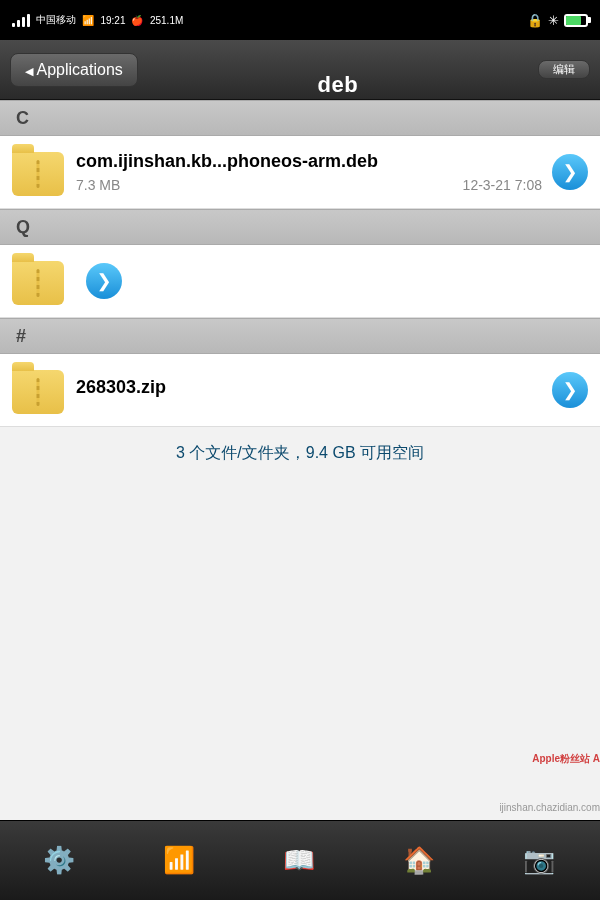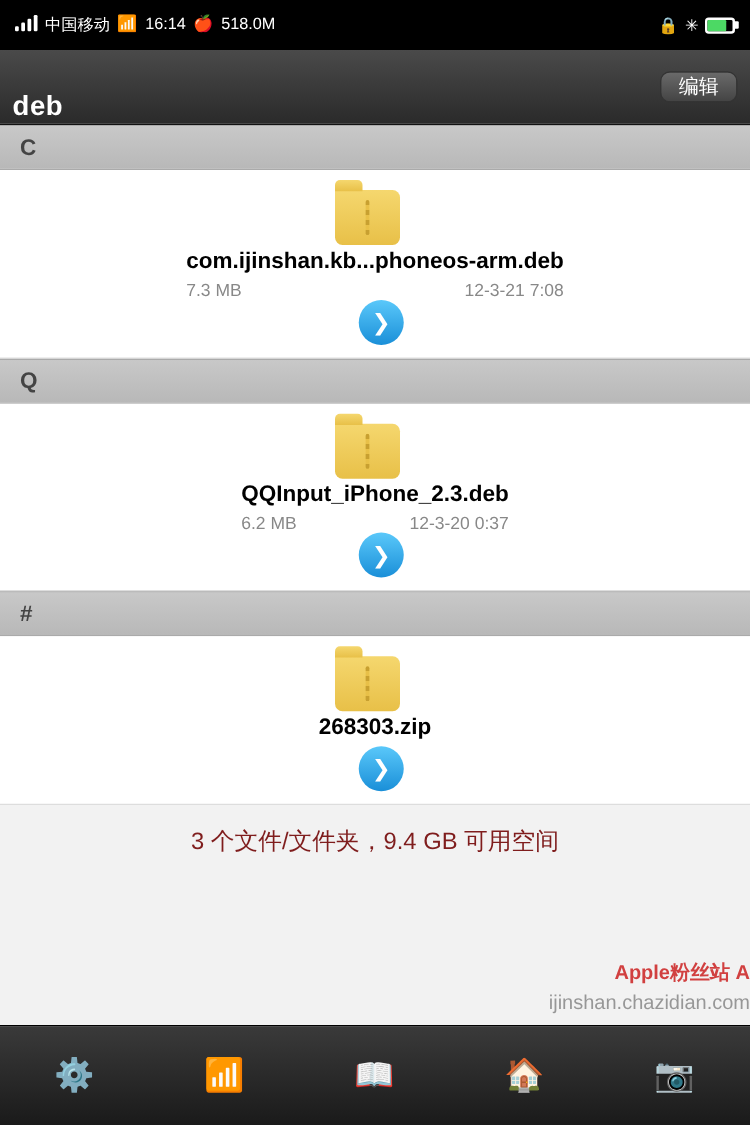--- a/index.html
+++ b/index.html
@@ -18,23 +18,23 @@
       height: 40px;
       display: flex;
       align-items: center;
       justify-content: space-between;
       padding: 0 12px;
       color: #fff;
       font-size: 14px;
     }
     .status-left {
       display: flex;
-      align-items: flex-start;
+      align-items: center;
       gap: 6px;
-      font-size: 13px;
+      font-size: 10px;
     }
     .status-right {
       display: flex;
       align-items: center;
       gap: 5px;
       font-size: 13px;
     }
     .signal-bars {
       display: flex;
       align-items: flex-end;
@@ -101,21 +101,21 @@
       font-size: 22px;
       font-weight: bold;
       letter-spacing: 0.5px;
       margin-top: 30px;
     }
     .nav-edit-btn {
       background: linear-gradient(to bottom, #6a6a6a, #444);
       border: 1px solid #333;
       border-radius: 8px;
       color: #fff;
-      font-size: 16px;
+      font-size: 11px;
       padding: 1px 14px;
       cursor: pointer;
     }
 
     
     .section-header {
       background: linear-gradient(to bottom, #c8c8c8, #b8b8b8);
       height: 36px;
       display: flex;
       align-items: center;
@@ -130,21 +130,20 @@
     }
 
     
     .file-item {
       background: #fff;
       display: flex;
       align-items: center;
       padding: 10px 12px;
       border-bottom: 1px solid #ddd;
       min-height: 72px;
-      flex-direction: column;
     }
     .file-icon {
       width: 52px;
       height: 52px;
       flex-shrink: 0;
       margin-right: 12px;
       position: relative;
     }
     .folder-icon {
       width: 52px;
@@ -203,22 +202,22 @@
       font-size: 18px;
       flex-shrink: 0;
       margin-left: 10px;
     }
 
     
     .footer-info {
       background: #f2f2f2;
       padding: 16px;
       text-align: center;
-      color: #7f1d1d;
-      font-size: 19px;
+      color: #0c4a6e;
+      font-size: 16px;
     }
 
     
     .tab-bar {
       background: linear-gradient(to bottom, #3a3a3a, #1a1a1a);
       height: 80px;
       display: flex;
       align-items: center;
       justify-content: space-around;
       border-top: 1px solid #000;
@@ -241,55 +240,57 @@
       position: absolute;
       bottom: 85px;
       right: 0;
       left: 200px;
       pointer-events: none;
       opacity: 0.85;
       text-align: right;
     }
     .watermark-text {
       color: #888;
-      font-size: 16px;
+      font-size: 10px;
       line-height: 1.5;
+      margin-top: 34px;
     }
     .watermark-red {
       color: #cc2222;
       font-weight: bold;
     }
   </style>
 </head>
 <body>
 
 <div class="status-bar">
   <div class="status-left">
     <div class="signal-bars">
       <div class="signal-bar" style="height:4px"></div>
       <div class="signal-bar" style="height:7px"></div>
       <div class="signal-bar" style="height:10px"></div>
       <div class="signal-bar" style="height:13px"></div>
     </div>
     <span>中国移动</span>
     <span>📶</span>
-    <span>16:14</span>
+    <span>19:21</span>
     <span>🍎</span>
-    <span>518.0M</span>
+    <span>251.1M</span>
   </div>
   <div class="status-right">
     <span>🔒</span>
     <span>✳</span>
     <div class="battery-icon">
       <div class="battery-fill"></div>
     </div>
   </div>
 </div>
 
 <div class="nav-bar">
+  <button class="nav-back-btn">Applications</button>
   <span class="nav-title">deb</span>
   <button class="nav-edit-btn">编辑</button>
 </div>
 
 <div class="section-header">
   <span class="section-header-text">C</span>
 </div>
 <div class="file-item">
   <div class="file-icon">
     <div class="folder-icon">
@@ -306,27 +307,20 @@
   <div class="file-arrow">❯</div>
 </div>
 
 <div class="section-header">
   <span class="section-header-text">Q</span>
 </div>
 <div class="file-item">
   <div class="file-icon">
     <div class="folder-icon">
       <div class="folder-zipper"></div>
-    </div>
-  </div>
-  <div class="file-info">
-    <div class="file-name">QQInput_iPhone_2.3.deb</div>
-    <div class="file-meta">
-      <span>6.2 MB</span>
-      <span>12-3-20 0:37</span>
     </div>
   </div>
   <div class="file-arrow">❯</div>
 </div>
 
 <div class="section-header">
   <span class="section-header-text">#</span>
 </div>
 <div class="file-item">
   <div class="file-icon">

